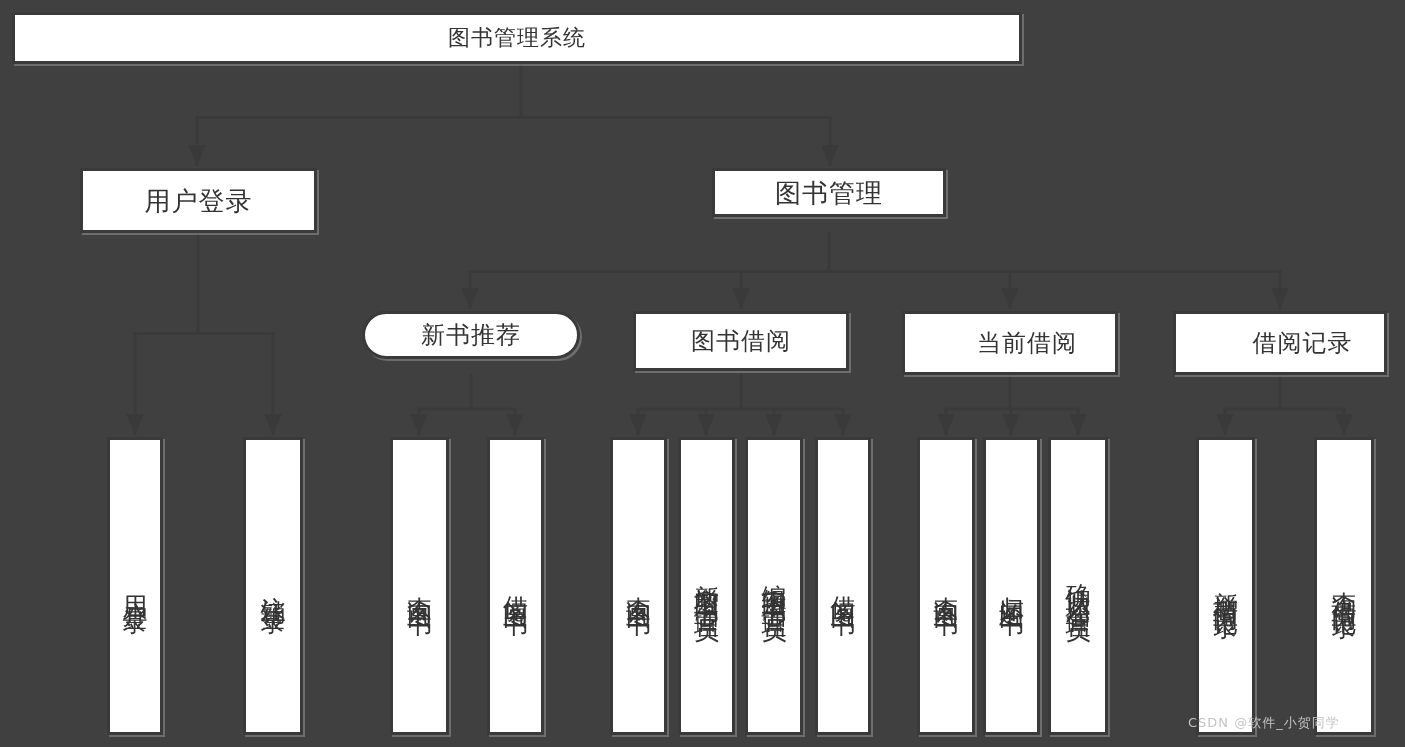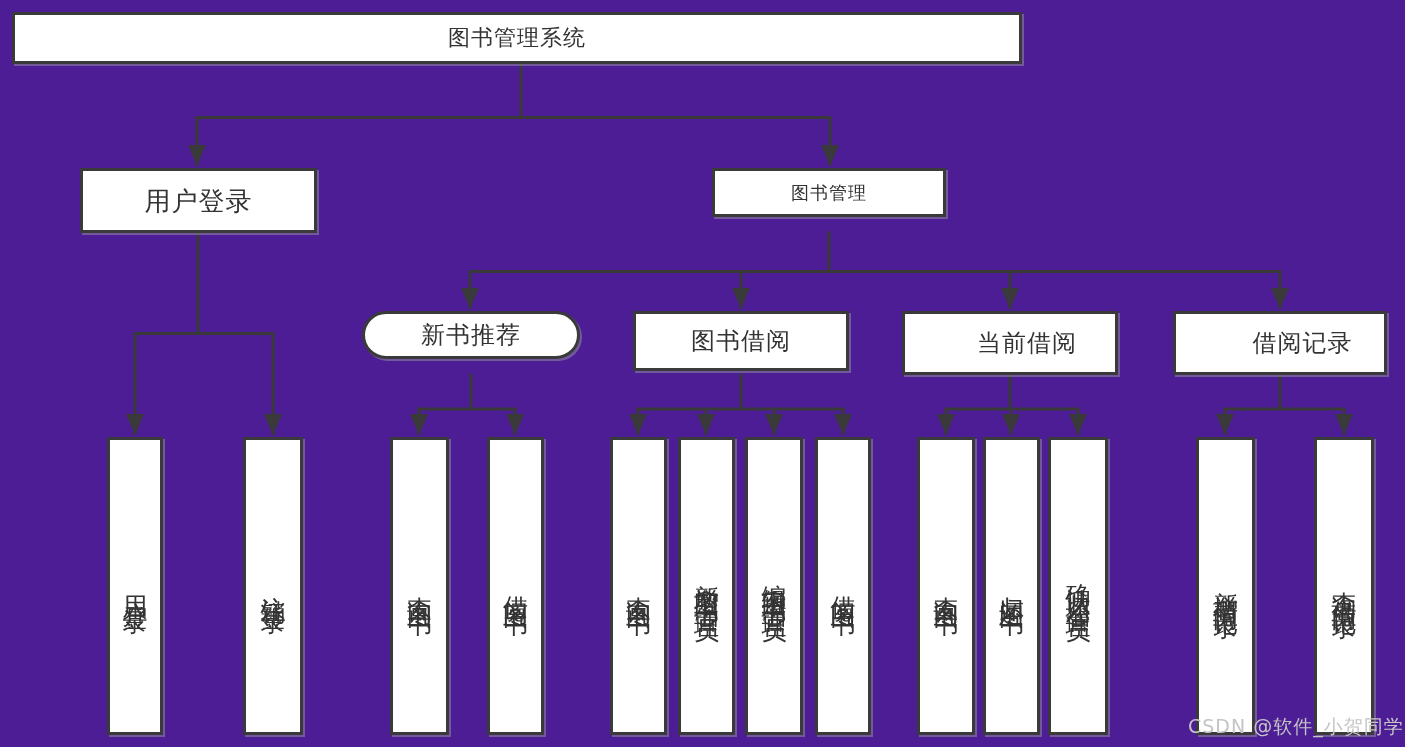--- a/index.html
+++ b/index.html
@@ -1,19 +1,19 @@
 <!DOCTYPE html>
 <html><head>
 <meta charset="utf-8">
 <style>
   html,body{margin:0;padding:0;background:#ffffff;}
   #canvas{
     position:relative;
     width:1405px;height:747px;
-    background:#4c1d95;
+    background:#404040;
     font-family:"DejaVu Sans","Liberation Sans",sans-serif;
     color:#333333;
     overflow:hidden;
   }
   #wires{position:absolute;left:0;top:0;width:1405px;height:747px;pointer-events:none;}
   .node{
     position:absolute;
     box-sizing:border-box;
     border:3px solid #3a3a3a;
     background:#ffffff;
@@ -29,21 +29,21 @@
     writing-mode:vertical-rl;
     text-orientation:mixed;
     font-size:25px;
     letter-spacing:5px;
     white-space:nowrap;
   }
   
   .n-root{left:12px;top:12px;width:1010px;height:52px;font-size:22px;}
   
   .n-l2-0{left:80px;top:168px;width:237px;height:65px;font-size:26px;}
-  .n-l2-1{left:712px;top:168px;width:234px;height:49px;font-size:18px;}
+  .n-l2-1{left:712px;top:168px;width:234px;height:49px;font-size:26px;}
   
   .n-l3-0{left:362px;top:311px;width:218px;height:48px;border-radius:29px;}
   .n-l3-1{left:633px;top:311px;width:216px;height:60px;}
   .n-l3-2{left:902px;top:311px;width:216px;height:64px;padding-left:34px;}
   .n-l3-3{left:1173px;top:311px;width:214px;height:64px;padding-left:45px;}
   
   .l4{top:437px;height:298px;}
   .n-l4-0{left:107px;width:56px;}
   .n-l4-1{left:243px;width:60px;}
   .n-l4-2{left:390px;width:59px;}
@@ -53,21 +53,21 @@
   .n-l4-6{left:745px;width:58px;}
   .n-l4-7{left:815px;width:56px;}
   .n-l4-8{left:917px;width:58px;}
   .n-l4-9{left:983px;width:57px;}
   .n-l4-10{left:1048px;width:60px;}
   .n-l4-11{left:1196px;width:59px;}
   .n-l4-12{left:1314px;width:60px;}
   .watermark{
     position:absolute;
     left:1188px;top:714px;
-    font-size:19px;
+    font-size:13px;
     letter-spacing:1px;
     color:#c4c4c4;
     white-space:nowrap;
     z-index:5;
   }
 </style>
 </head>
 <body>
 
 <div id="canvas">

